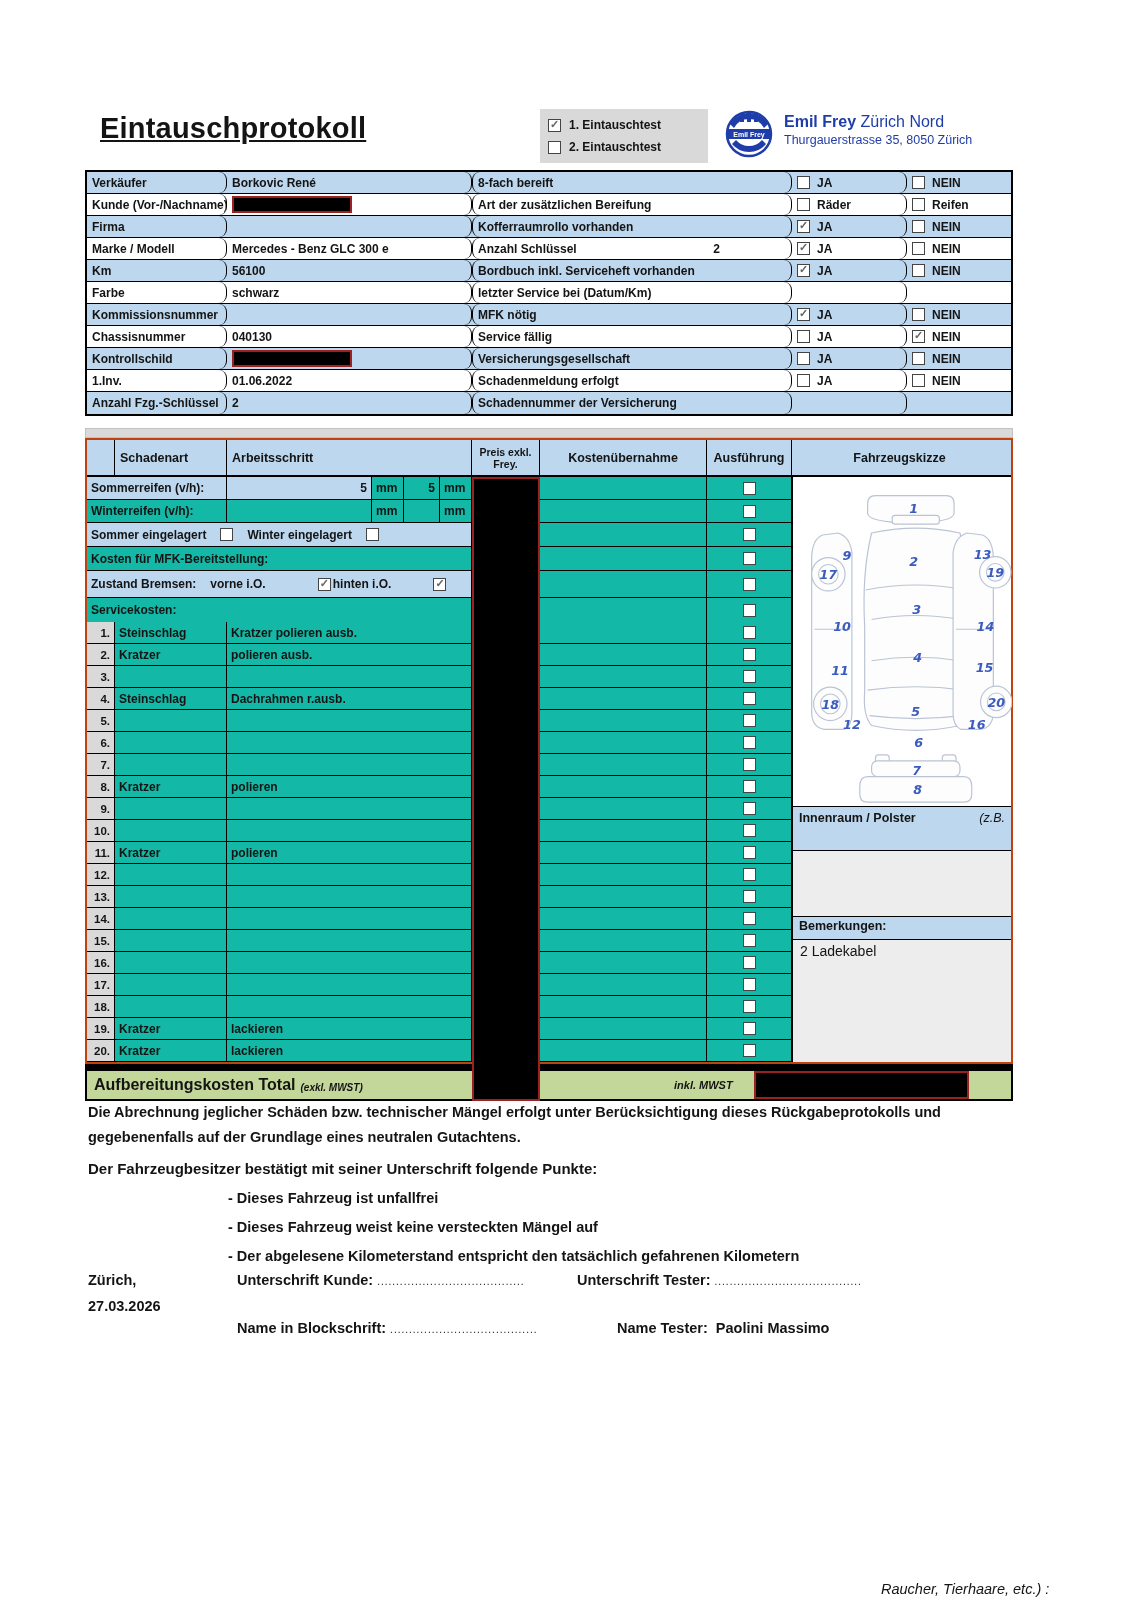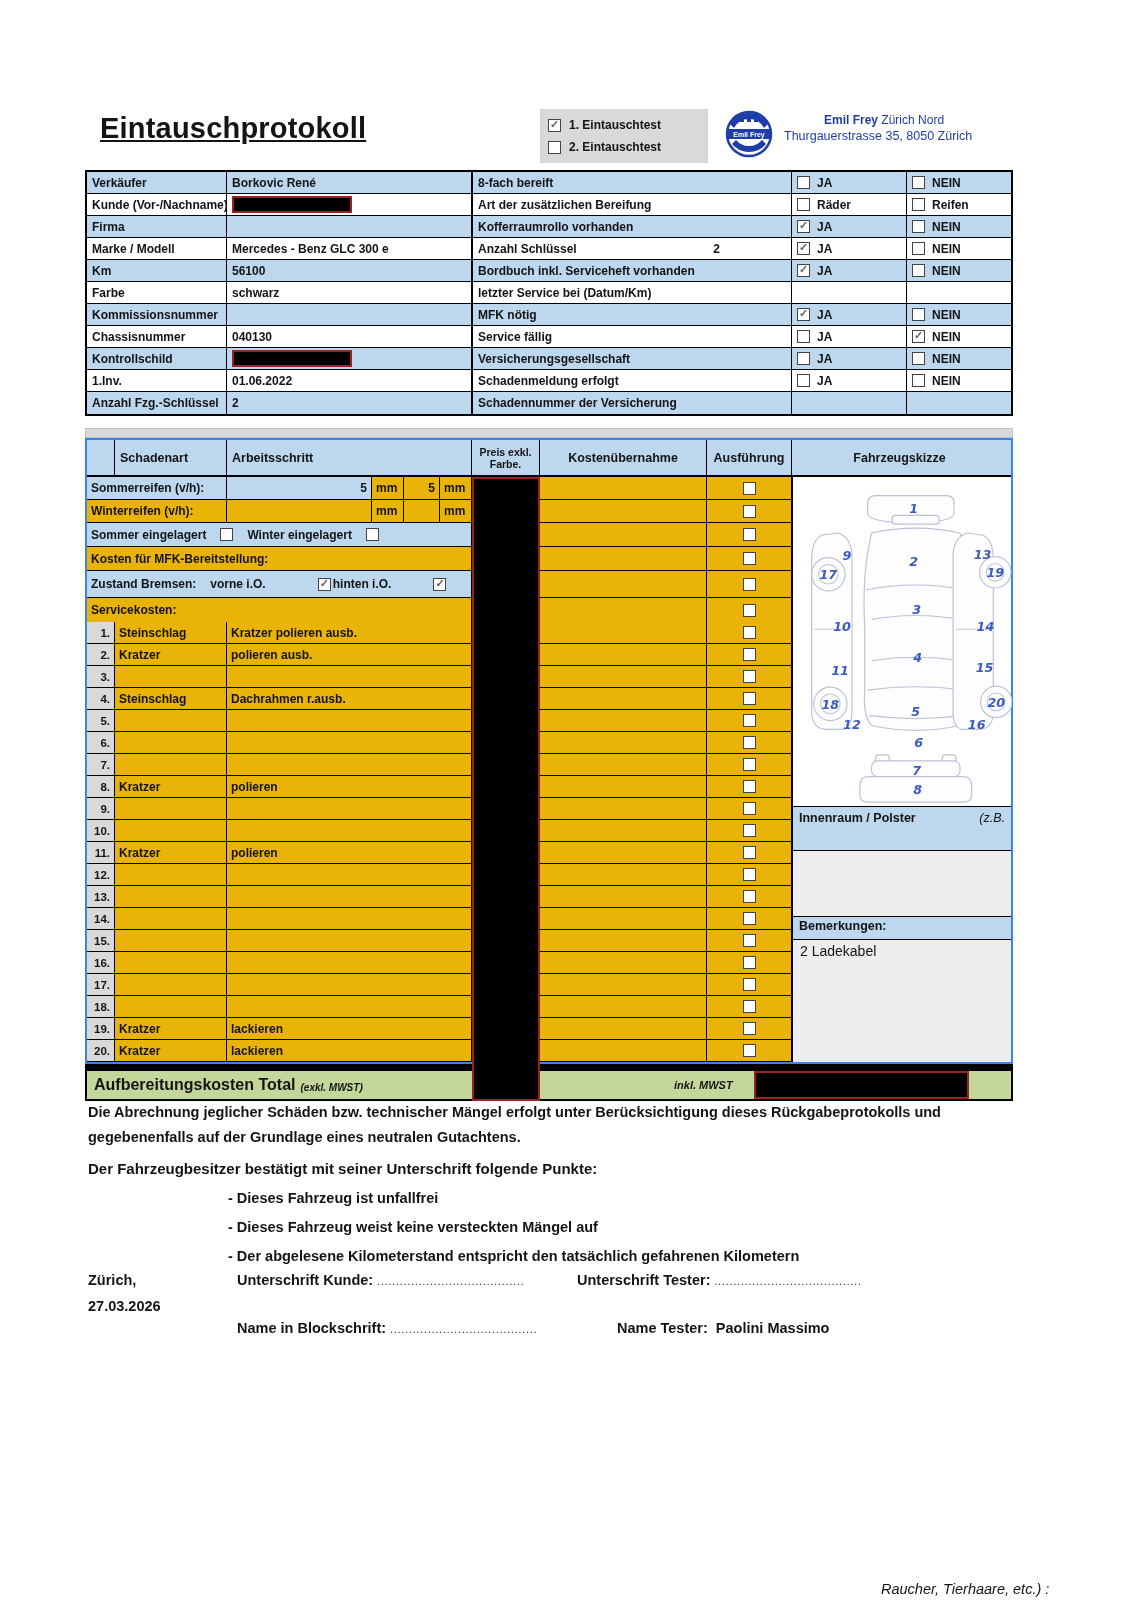--- a/index.html
+++ b/index.html
@@ -7,50 +7,50 @@
         font-family:"Liberation Sans",sans-serif;color:#141414;}
 
   
   .title{position:absolute;left:100px;top:112px;font-size:29px;font-weight:700;
          text-decoration:underline;letter-spacing:.2px;}
   .test-panel{position:absolute;left:540px;top:109px;width:168px;height:54px;
               background:#d9d9d9;padding:5px 8px;box-sizing:border-box;}
   .test-row{display:flex;align-items:center;height:22px;font-size:12px;font-weight:600;}
   .logo-wrap{position:absolute;left:724px;top:108px;display:flex;}
   .logo-text{margin-left:10px;color:#1f3da8;}
-  .brand-line{font-size:12px;margin-top:5px;margin-left:40px;}
+  .brand-line{font-size:16px;margin-top:5px;}
   .brand-bold{font-weight:700;}
   .addr-line{font-size:12.5px;margin-top:2px;}
 
   
   .cb{width:13px;height:13px;border:1px solid #444;background:#fff;display:inline-block;
       position:relative;vertical-align:middle;flex:none;box-sizing:border-box;}
   .cb.checked::after{content:"\2713";position:absolute;left:1px;top:-2px;font-size:11px;color:#666;}
   .cb-label{margin-left:7px;font-weight:700;font-size:12px;}
 
   
   #info{position:absolute;left:85px;top:170px;width:928px;border:2px solid #000;box-sizing:border-box;}
   .irow{display:flex;height:22px;border-bottom:1px solid #000;box-sizing:border-box;}
   #info .irow:last-of-type{border-bottom:none;}
   #info div.irow:nth-of-type(odd){background:#bdd7ee;}
   .irow .cell{display:flex;align-items:center;padding:0 5px;border-right:1px solid #000;
-              box-sizing:border-box;font-size:12px;font-weight:700;white-space:nowrap;overflow:hidden;}
+              box-sizing:border-box;font-size:12px;font-weight:700;white-space:nowrap;overflow:hidden;border-radius:8px;}
   .l-label{width:140px;}
   .l-value{width:245px;}
   .r-label{width:320px;border-left:1px solid #000;}
   .r-label .rvalue{margin-left:auto;margin-right:66px;}
   .r-opt1{width:115px;}
   .r-opt2{width:104px;border-right:none!important;}
   .redact{display:inline-block;width:120px;height:17px;background:#000;
           border:2px solid #9c2121;box-sizing:border-box;margin-right:4px;}
 
   
   #damage{position:absolute;left:85px;top:428px;width:928px;}
   .dmg-gray{height:10px;background:#d9d9d9;border:1px solid #c2c2c2;box-sizing:border-box;}
-  .dmg-main{position:relative;border:2px solid #3b82f6;box-sizing:border-box;background:#eab308;}
+  .dmg-main{position:relative;border:2px solid #c2410c;box-sizing:border-box;background:#14b8a6;}
   .dmg-header{display:flex;height:37px;background:#bdd7ee;border-bottom:2px solid #000;box-sizing:border-box;}
   .dh{display:flex;flex-direction:column;align-items:center;justify-content:center;
       font-weight:700;font-size:12.5px;border-right:1px solid #000;box-sizing:border-box;text-align:center;}
   .dh-num{width:28px;}.dh-art{width:112px;align-items:flex-start;padding-left:5px;}
   .dh-step{width:245px;align-items:flex-start;padding-left:5px;}
   .dh-preis{width:68px;font-size:10.5px;}
   .dh-kosten{width:167px;}.dh-ausf{width:85px;}.dh-skizze{width:215px;border-right:none;}
   .dmg-body{width:705px;}
   .drow,.srow{display:flex;height:22px;border-bottom:1px solid #000;box-sizing:border-box;
               font-size:12px;font-weight:600;}
@@ -375,21 +375,21 @@
   <div id="damage">
     <div class="dmg-gray"></div>
 
     <div class="dmg-main">
       <div class="dmg-header">
         <div class="dh dh-num"></div>
         <div class="dh dh-art">Schadenart</div>
         <div class="dh dh-step">Arbeitsschritt</div>
         <div class="dh dh-preis">
           <span>Preis exkl.</span>
-            <span>Farbe.</span>
+            <span>Frey.</span>
         </div>
         <div class="dh dh-kosten">Kostenübernahme</div>
         <div class="dh dh-ausf">Ausführung</div>
         <div class="dh dh-skizze">Fahrzeugskizze</div>
       </div>
 
       <div class="dmg-body">
 
         <div class="srow">
           <div class="sp-label blue">Sommerreifen (v/h):</div>

